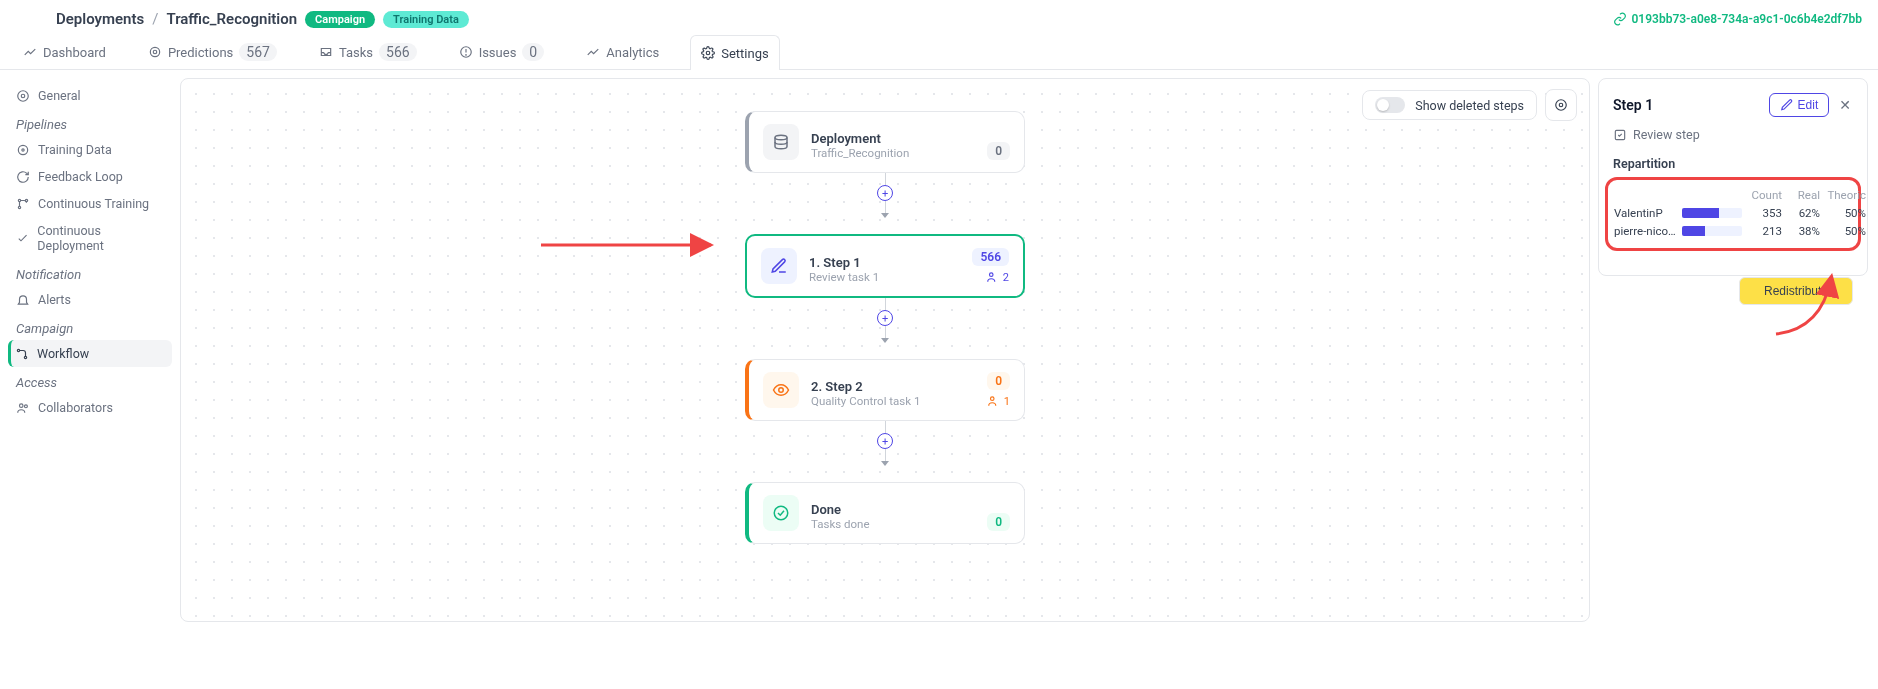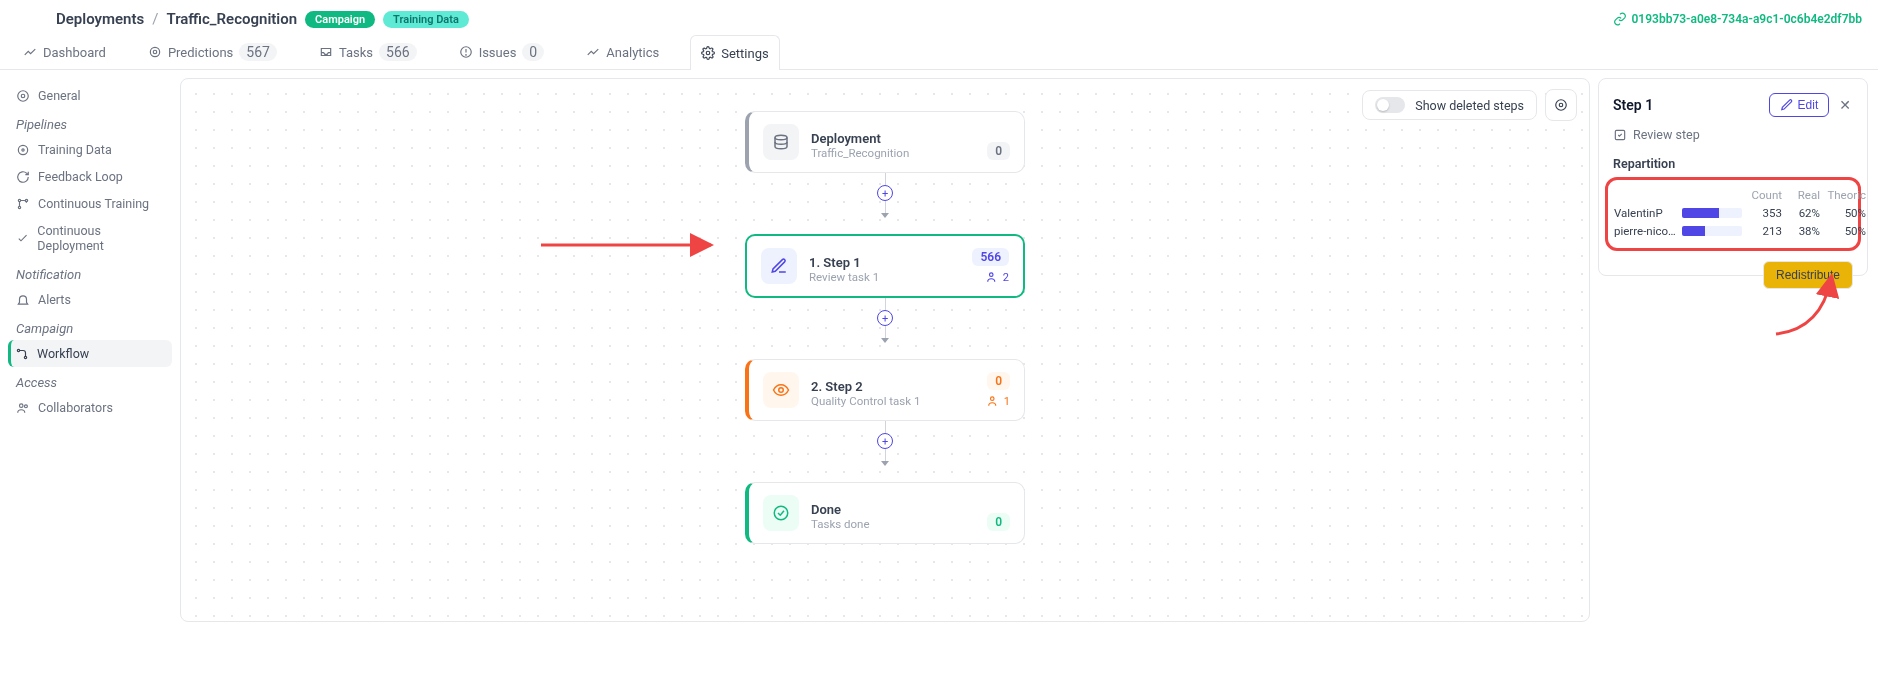--- a/index.html
+++ b/index.html
@@ -315,27 +315,28 @@
   .rhead > div { text-align: right; }
   .rhead > div:first-child, .rhead > div:nth-child(2) { text-align: left; }
   .rrow .name { color: #374151; white-space: nowrap; overflow: hidden; text-overflow: ellipsis; }
   .bar { height: 10px; background: #eef2ff; border-radius: 2px; position: relative; overflow: hidden; }
   .bar > div { height: 100%; background: #4f46e5; }
   .rrow > div:nth-child(3),
   .rrow > div:nth-child(4),
   .rrow > div:nth-child(5) { text-align: right; color: #374151; }
   .redist-btn {
     float: right;
-    background: #eab308;
+    background: #fde047;
     border: 1px solid #e5e7eb;
     color: #374151;
-    padding: 6px 12px;
+    padding: 6px 24px;
     border-radius: 6px;
     font-size: 12px;
     cursor: pointer;
+    margin-top: 16px;
   }
   .curve-arrow {
     position: absolute;
     right: 16px;
     top: 190px;
   }
   svg.ic { width: 14px; height: 14px; }
 </style>
 </head>
 <body>

